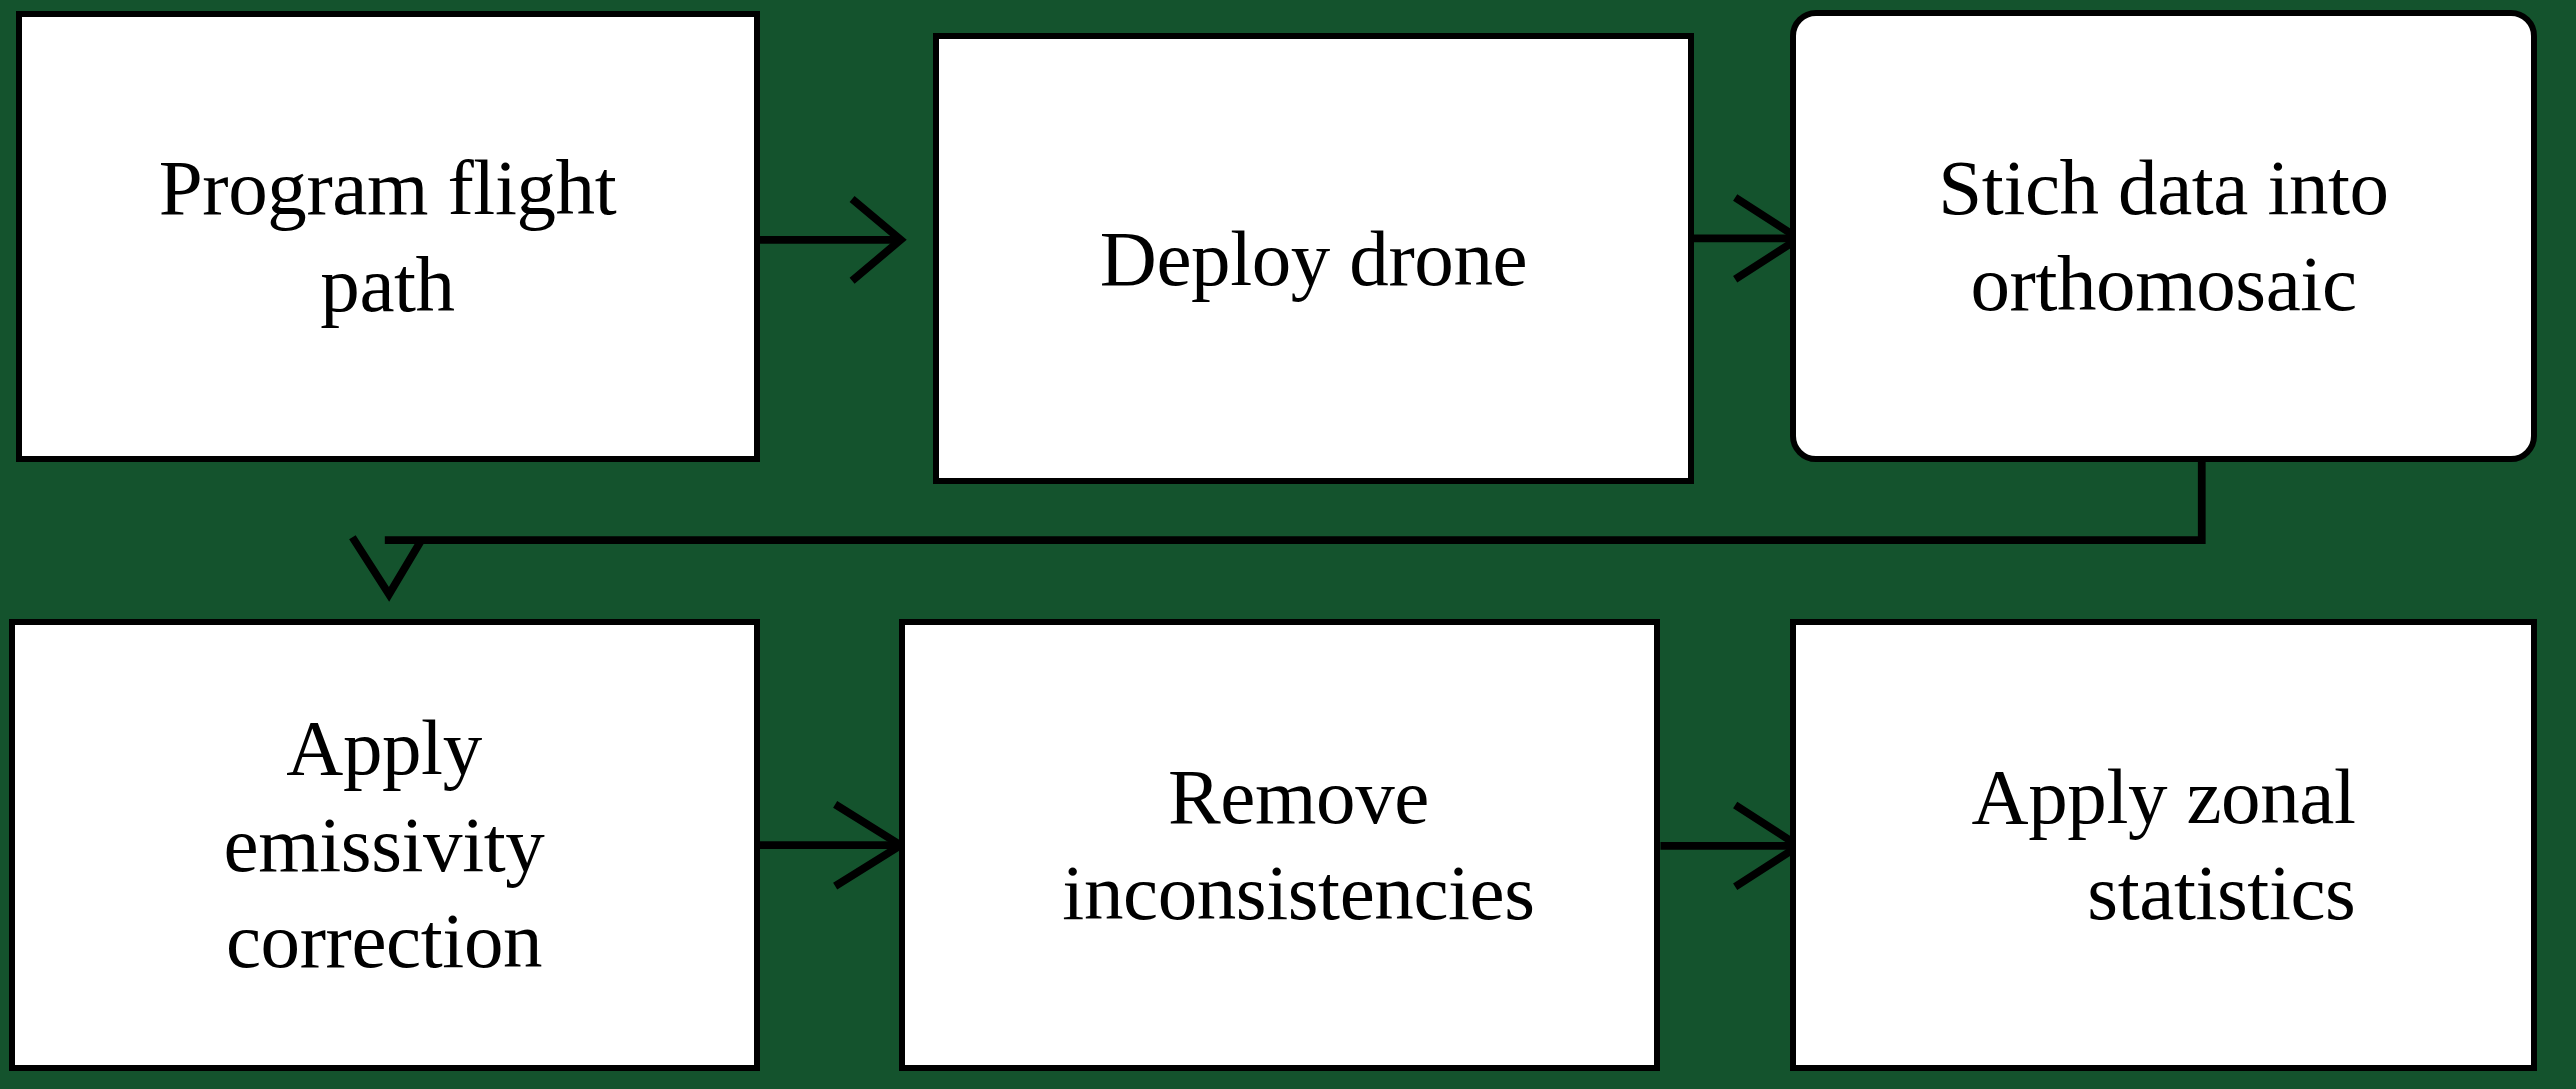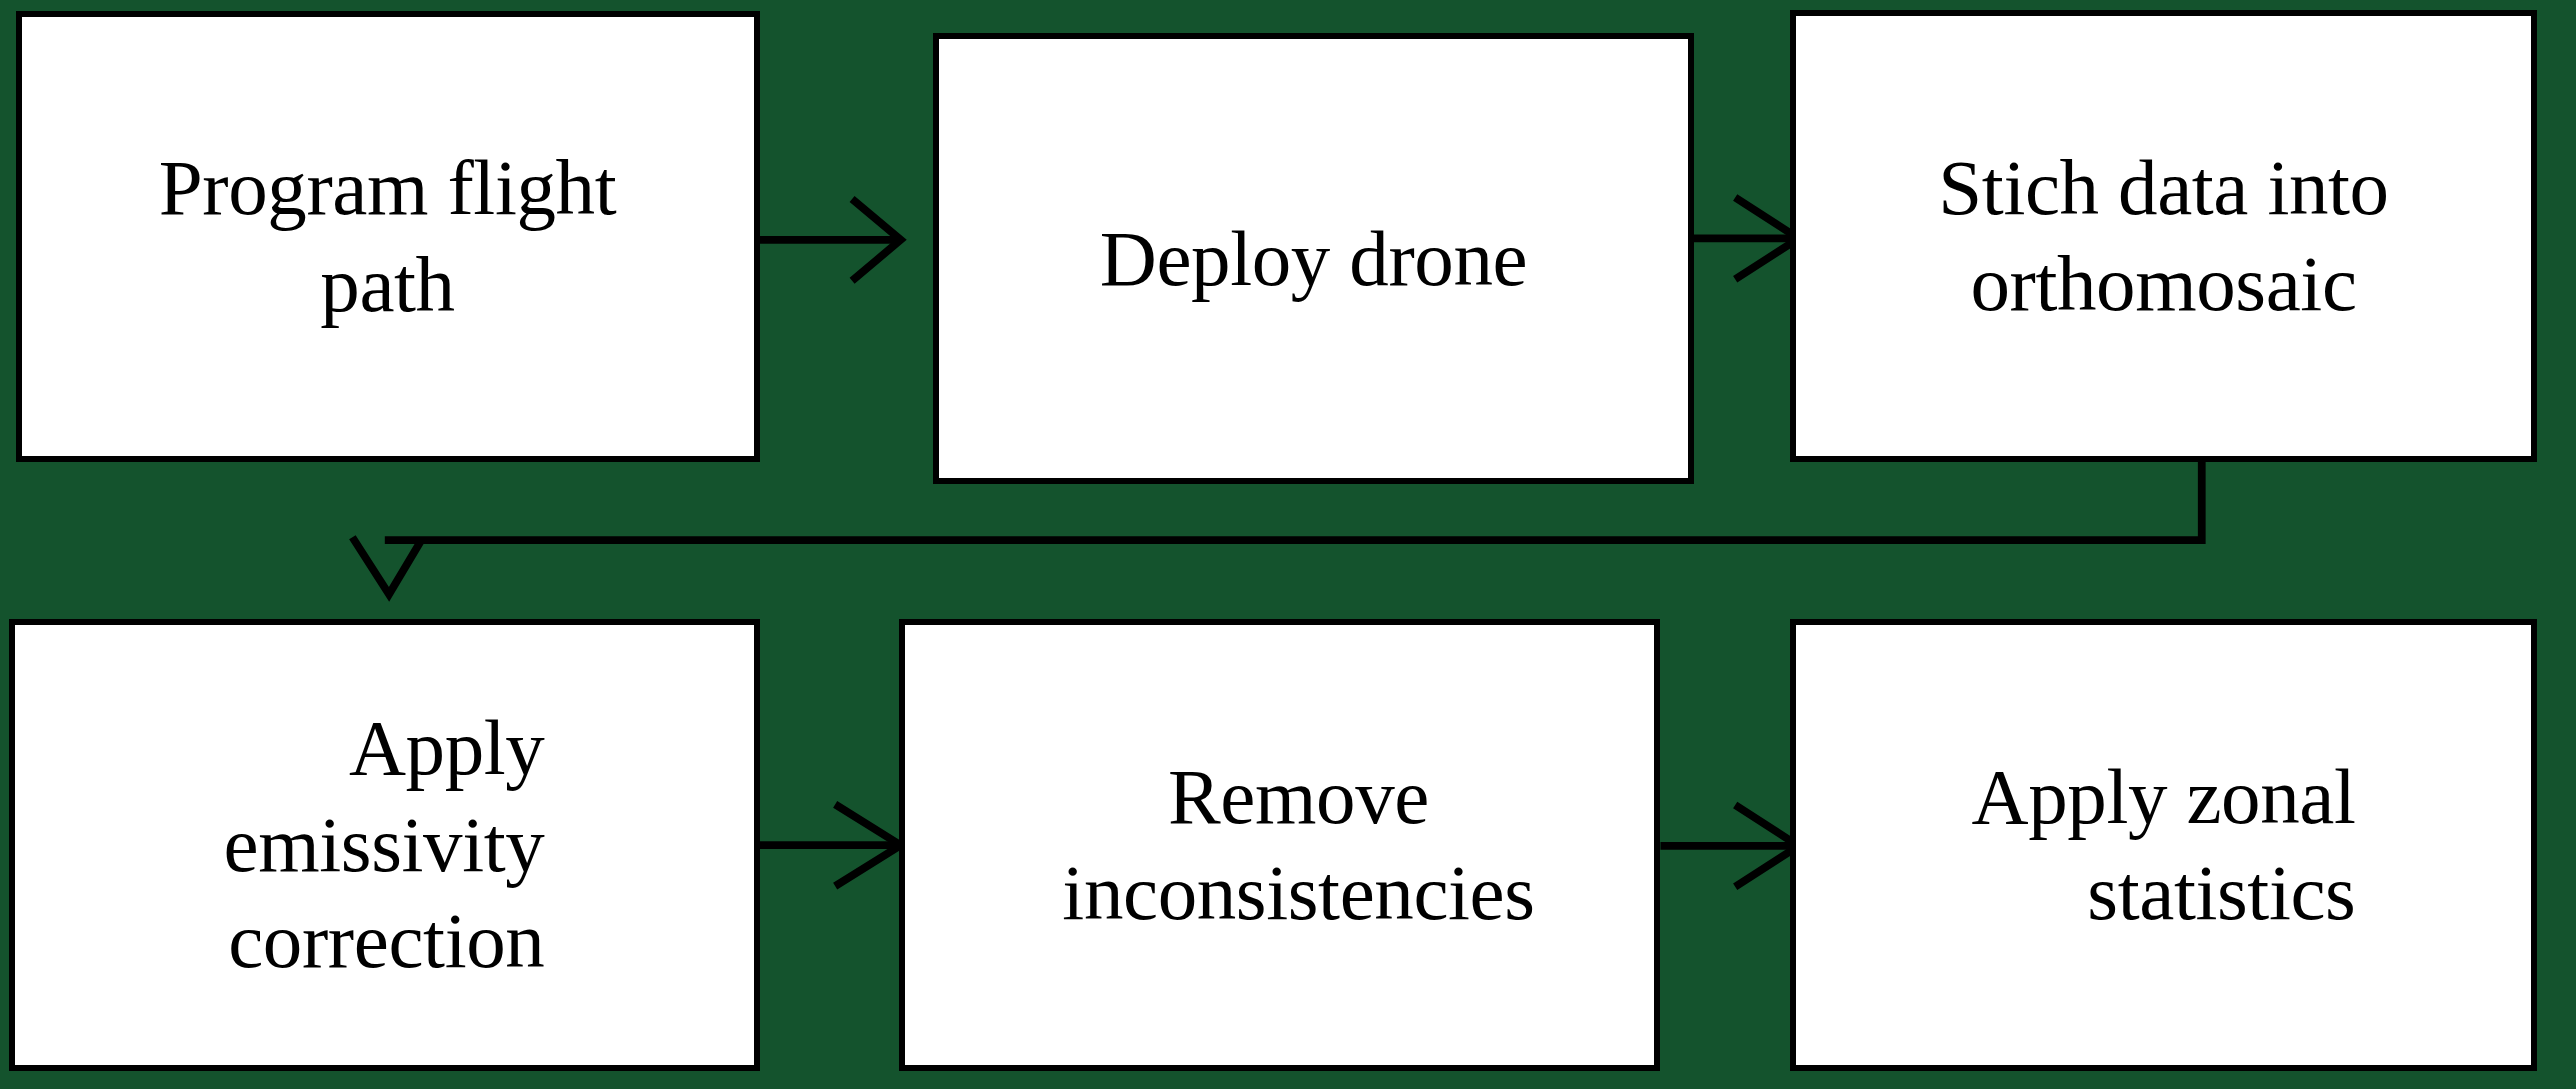--- a/index.html
+++ b/index.html
@@ -81,26 +81,26 @@
 
   <div class="node" style="left:15.5px; top:11.3px; width:744px; height:451px;">
     <span class="node-label">Program flight
 path</span>
   </div>
 
   <div class="node" style="left:933px; top:11.3px; width:761px; height:451px;margin-top:22px;">
     <span class="node-label">Deploy drone</span>
   </div>
 
-  <div class="node" style="left:1790px; top:10px; width:747px; height:452px;">
+  <div class="node" style="left:1790px; top:10px; width:747px; height:452px;border-radius:26px;">
     <span class="node-label">Stich data into
 orthomosaic</span>
   </div>
 
-  <div class="node" style="left:8.5px; top:619px; width:751px; height:452px;text-align:right;">
+  <div class="node" style="left:8.5px; top:619px; width:751px; height:452px;">
     <span class="node-label">Apply
 emissivity
 correction</span>
   </div>
 
   <div class="node" style="left:899px; top:619px; width:761px; height:452px;padding-left:38px;">
     <span class="node-label">Remove
 inconsistencies</span>
   </div>
 

